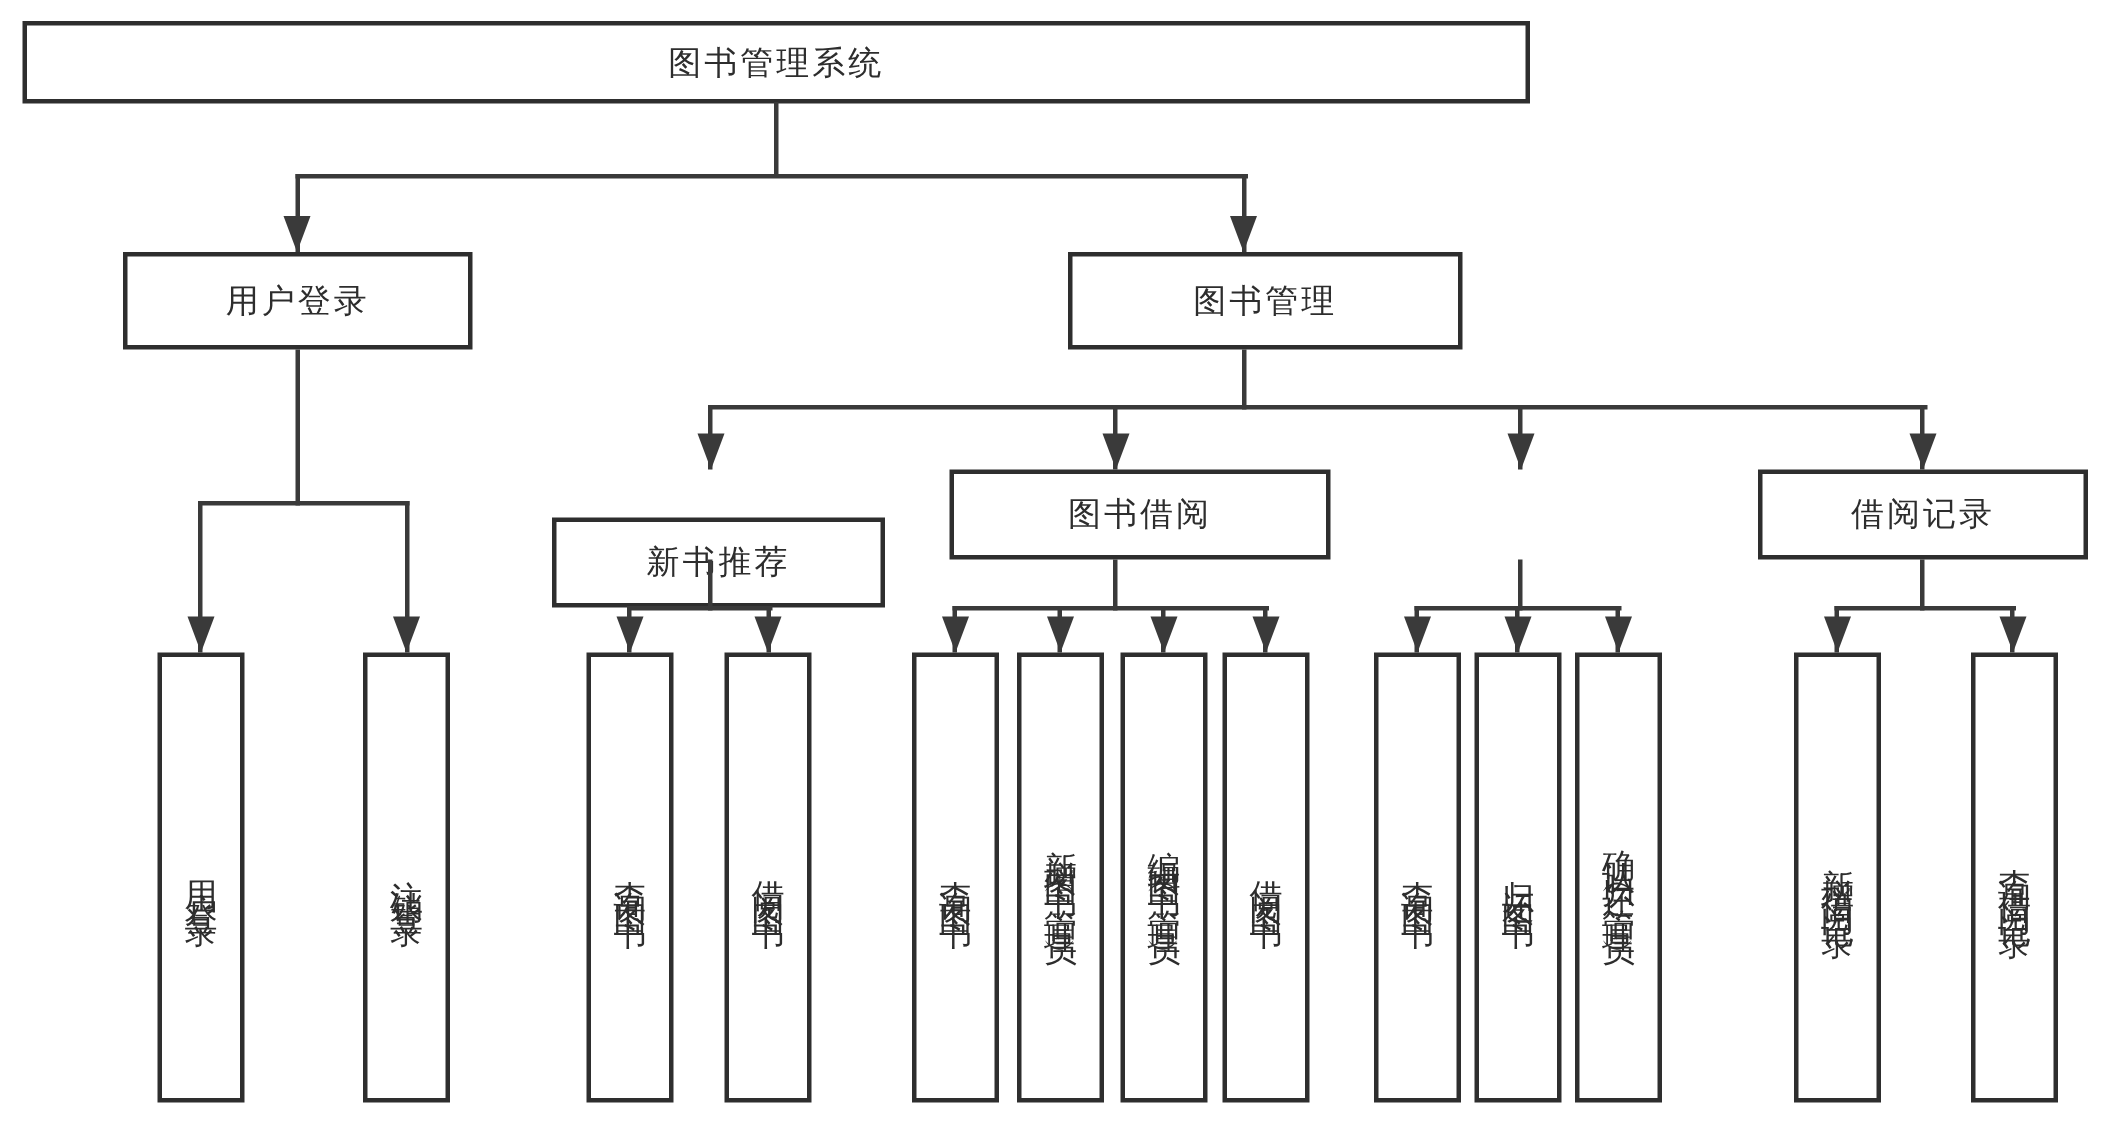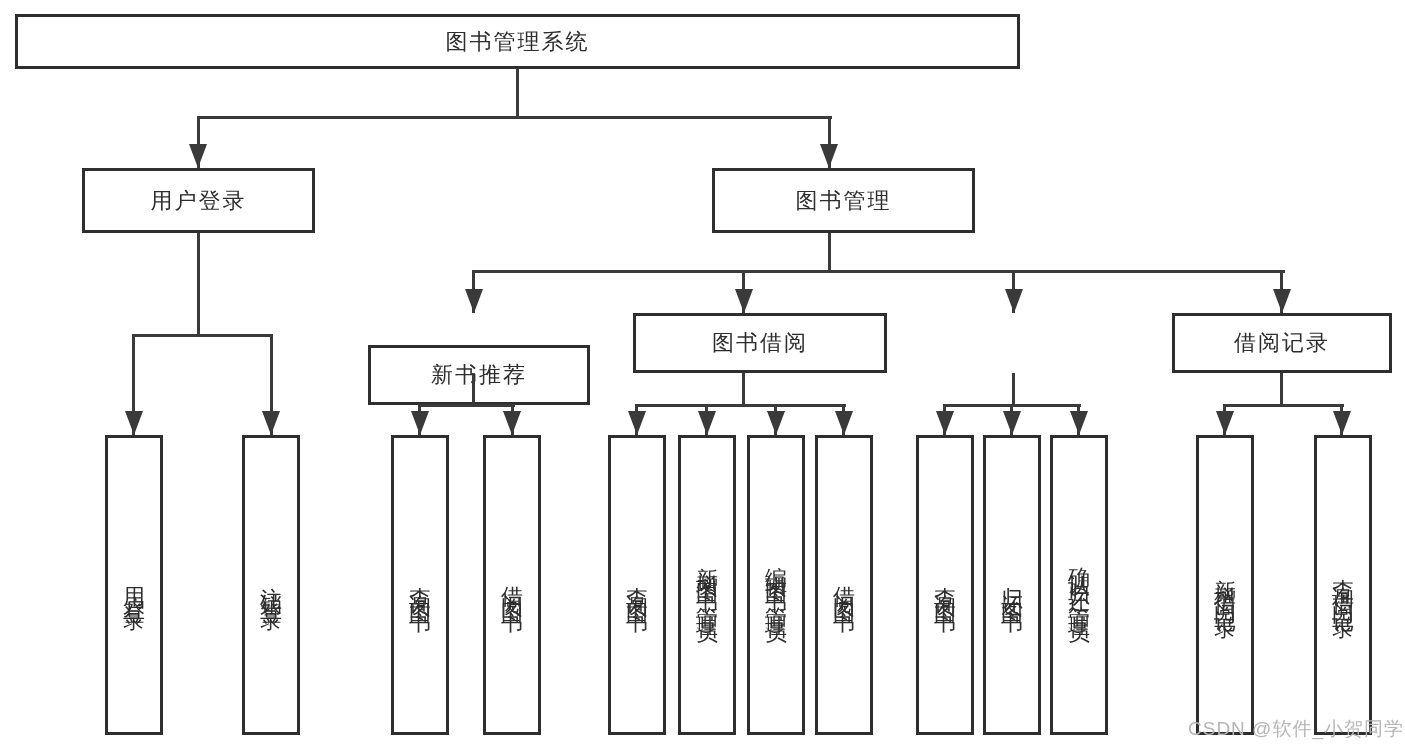--- a/index.html
+++ b/index.html
@@ -149,15 +149,14 @@
   <div class="line" style="left:1077px;top:404px;width:3px;height:31px;"></div>
   <div class="arrow" style="left:1070px;top:411px;"></div>
 
   <div class="line" style="left:1280px;top:373px;width:3px;height:34px;"></div>
   <div class="line" style="left:1223px;top:404px;width:121px;height:3px;"></div>
   <div class="line" style="left:1223px;top:404px;width:3px;height:31px;"></div>
   <div class="arrow" style="left:1216px;top:411px;"></div>
   <div class="line" style="left:1340px;top:404px;width:3px;height:31px;"></div>
   <div class="arrow" style="left:1333px;top:411px;"></div>
 
-  <div class="watermark">CSDN @软件_小贺同学</div>
 
 </div>
 
 </body></html>

